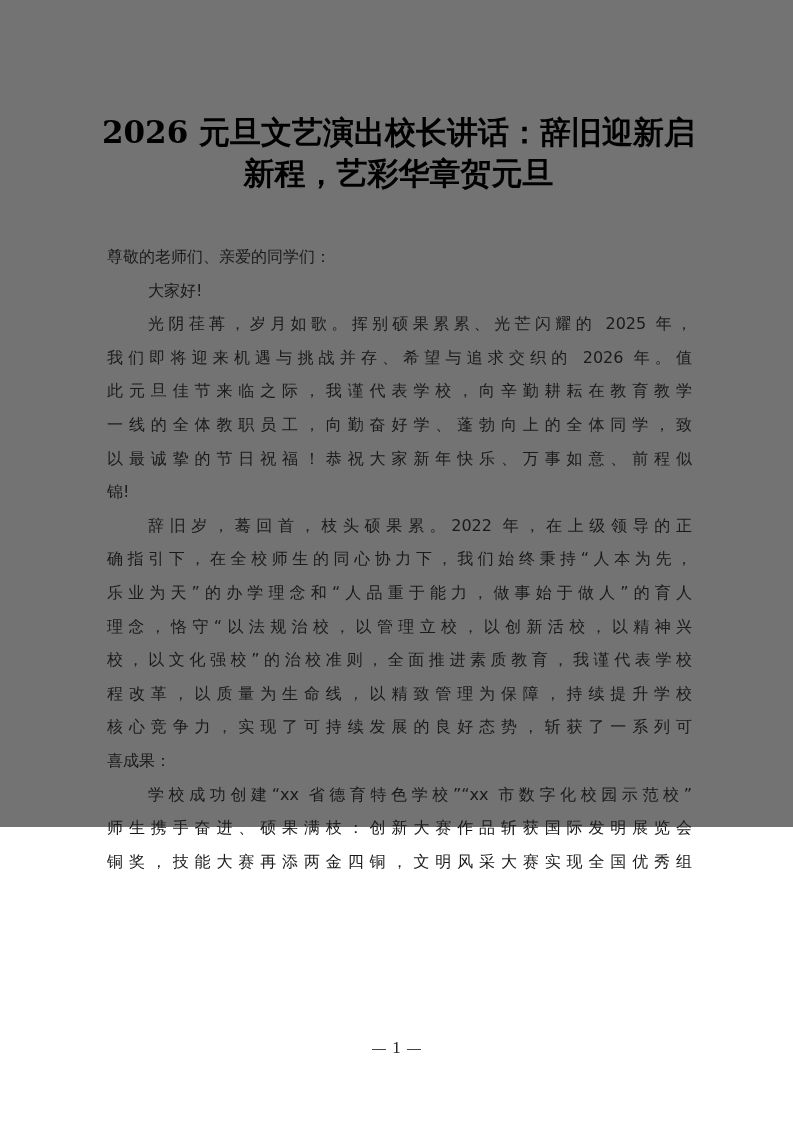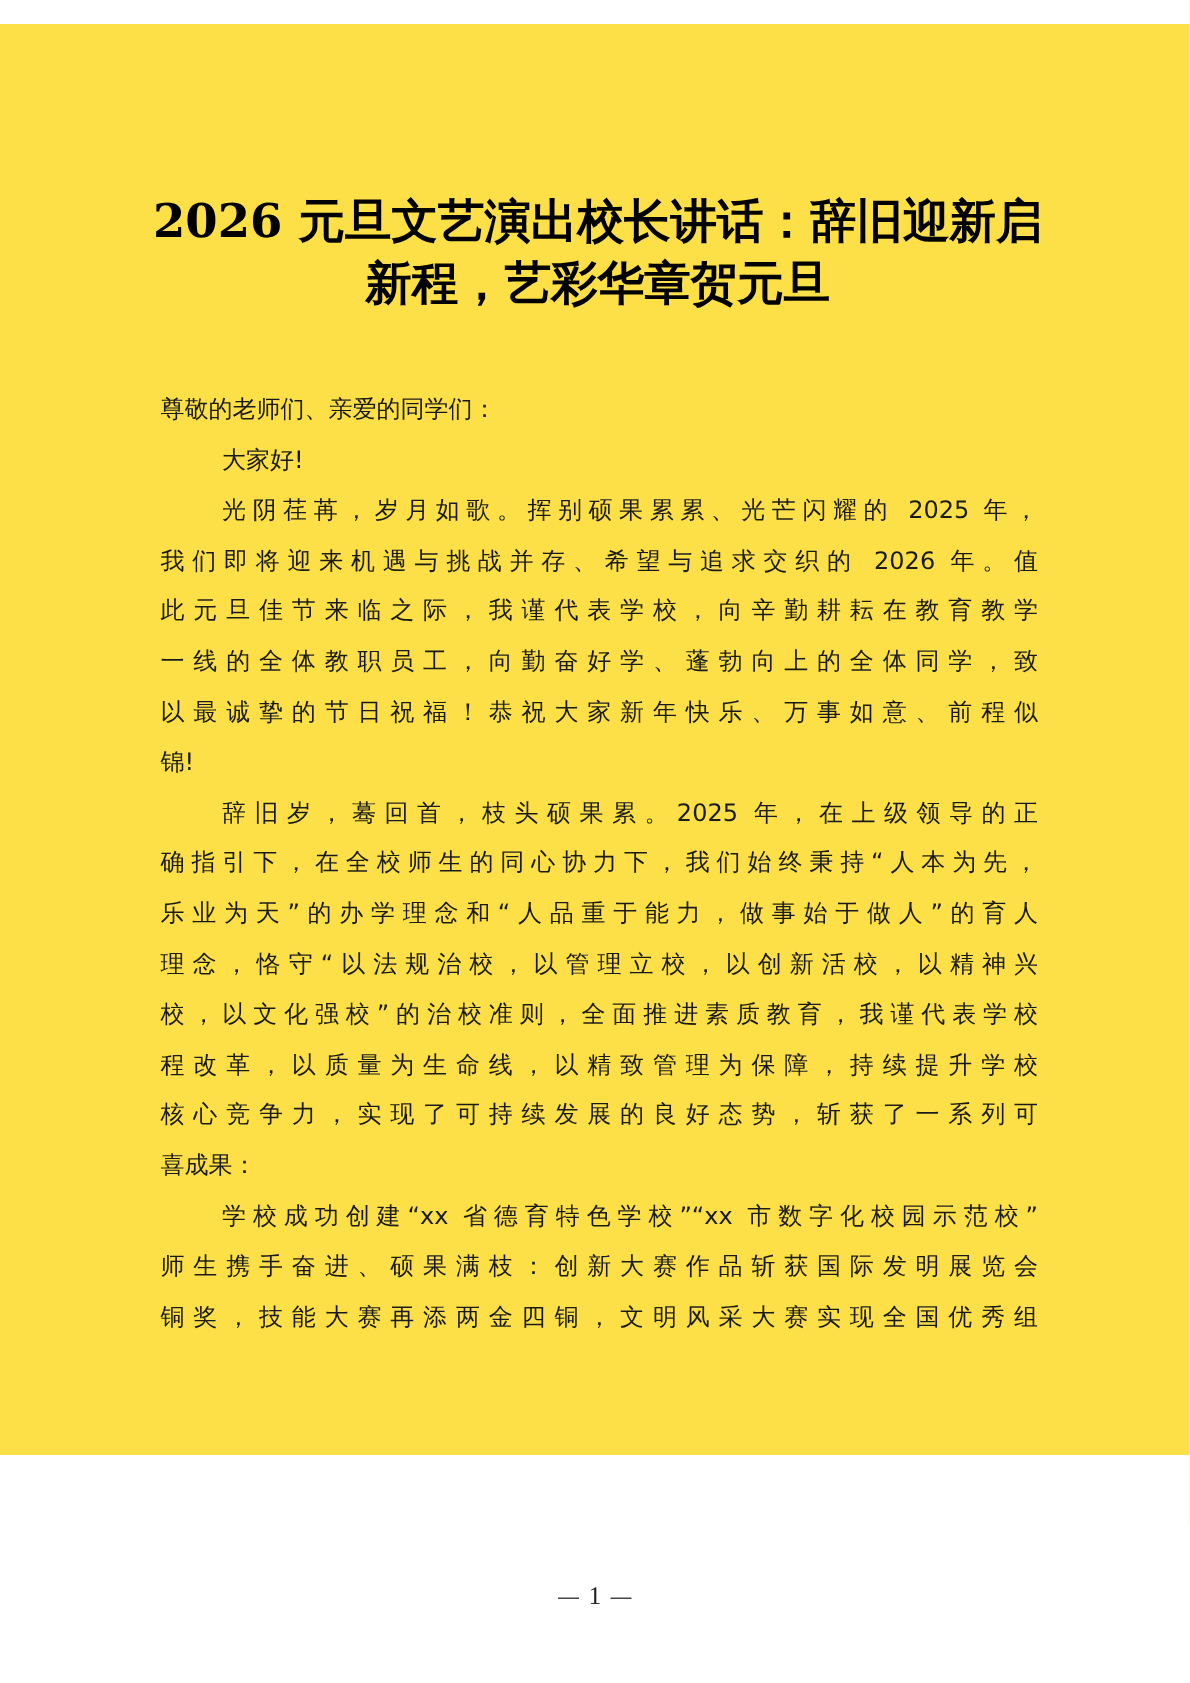--- a/index.html
+++ b/index.html
@@ -9,24 +9,24 @@
     }
     body {
       width: 793px;
       height: 1122px;
       position: relative;
       overflow: hidden;
       color: #111111;
     }
     .page {
       position: absolute;
-      left: 0; top: 16px;
+      left: 0; top: 0;
       width: 793px;
-      height: 954px;
-      background: #fde047;
+      height: 827px;
+      background: #737373;
     }
     .title {
       position: absolute;
       left: 100px;
       top: 112px;
       width: 597px;
       text-align: center;
       font-family: "DejaVu Serif", "Liberation Serif", serif;
       font-weight: bold;
       font-size: 31px;
@@ -97,21 +97,21 @@
     <div>
       <span class="line indent">光阴荏苒，岁月如歌。挥别硕果累累、光芒闪耀的 2025 年，</span>
       <span class="line">我们即将迎来机遇与挑战并存、希望与追求交织的 2026 年。值</span>
       <span class="line">此元旦佳节来临之际，我谨代表学校，向辛勤耕耘在教育教学</span>
       <span class="line">一线的全体教职员工，向勤奋好学、蓬勃向上的全体同学，致</span>
       <span class="line">以最诚挚的节日祝福！恭祝大家新年快乐、万事如意、前程似</span>
       <span class="line last">锦!</span>
     </div>
 
     <div>
-      <span class="line indent">辞旧岁，蓦回首，枝头硕果累。2025 年，在上级领导的正</span>
+      <span class="line indent">辞旧岁，蓦回首，枝头硕果累。2022 年，在上级领导的正</span>
       <span class="line">确指引下，在全校师生的同心协力下，我们始终秉持“人本为先，</span>
       <span class="line">乐业为天”的办学理念和“人品重于能力，做事始于做人”的育人</span>
       <span class="line">理念，恪守“以法规治校，以管理立校，以创新活校，以精神兴</span>
       <span class="line">校，以文化强校”的治校准则，全面推进素质教育，我谨代表学校</span>
       <span class="line">程改革，以质量为生命线，以精致管理为保障，持续提升学校</span>
       <span class="line">核心竞争力，实现了可持续发展的良好态势，斩获了一系列可</span>
       <span class="line last">喜成果：</span>
     </div>
 
     <div>

